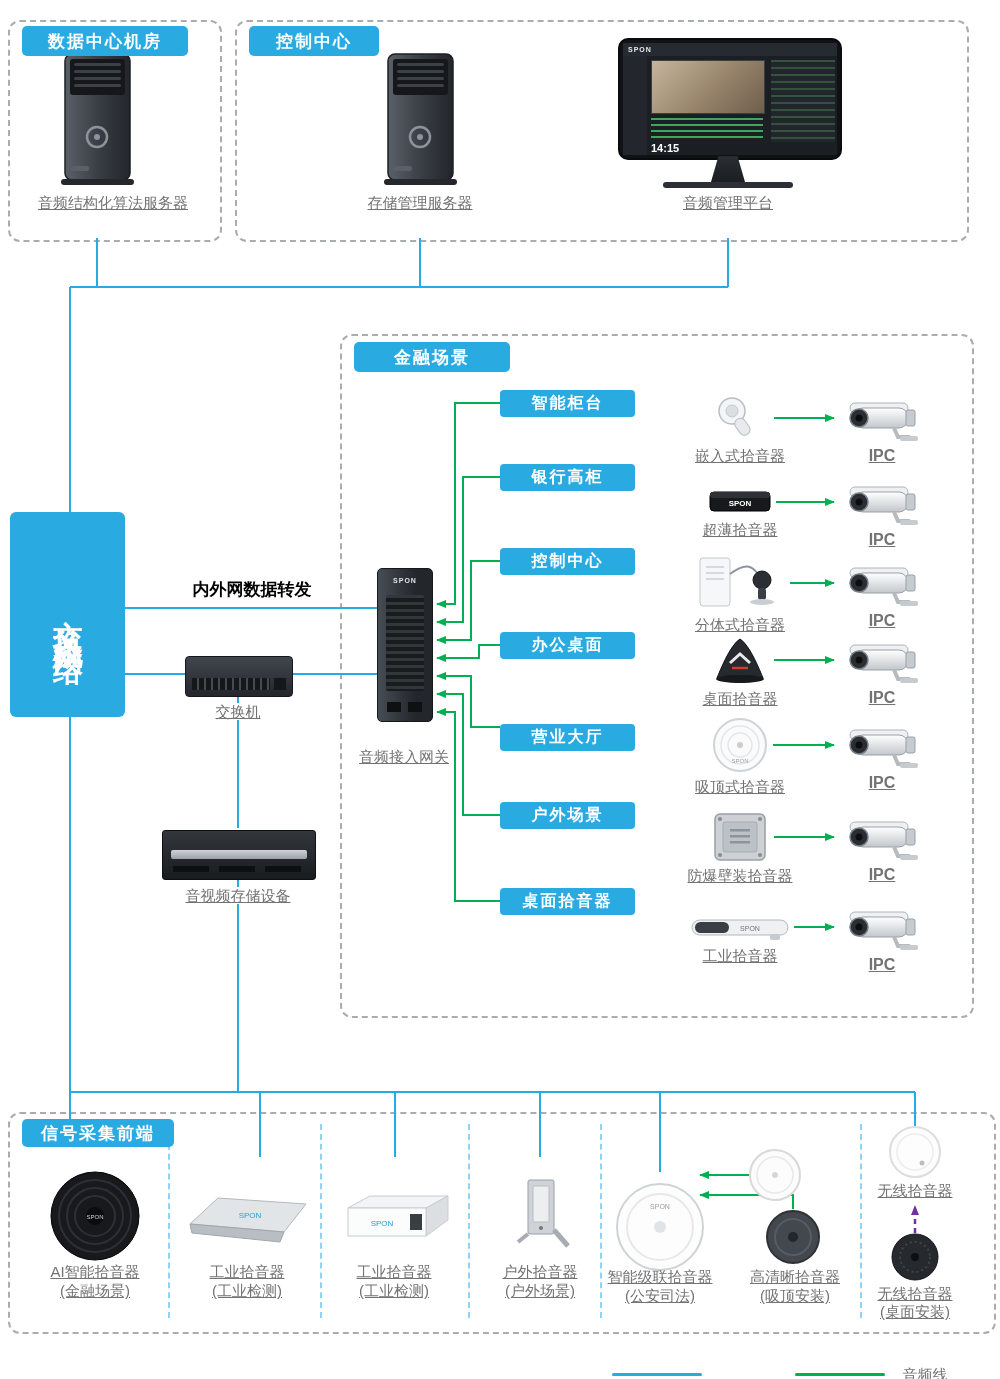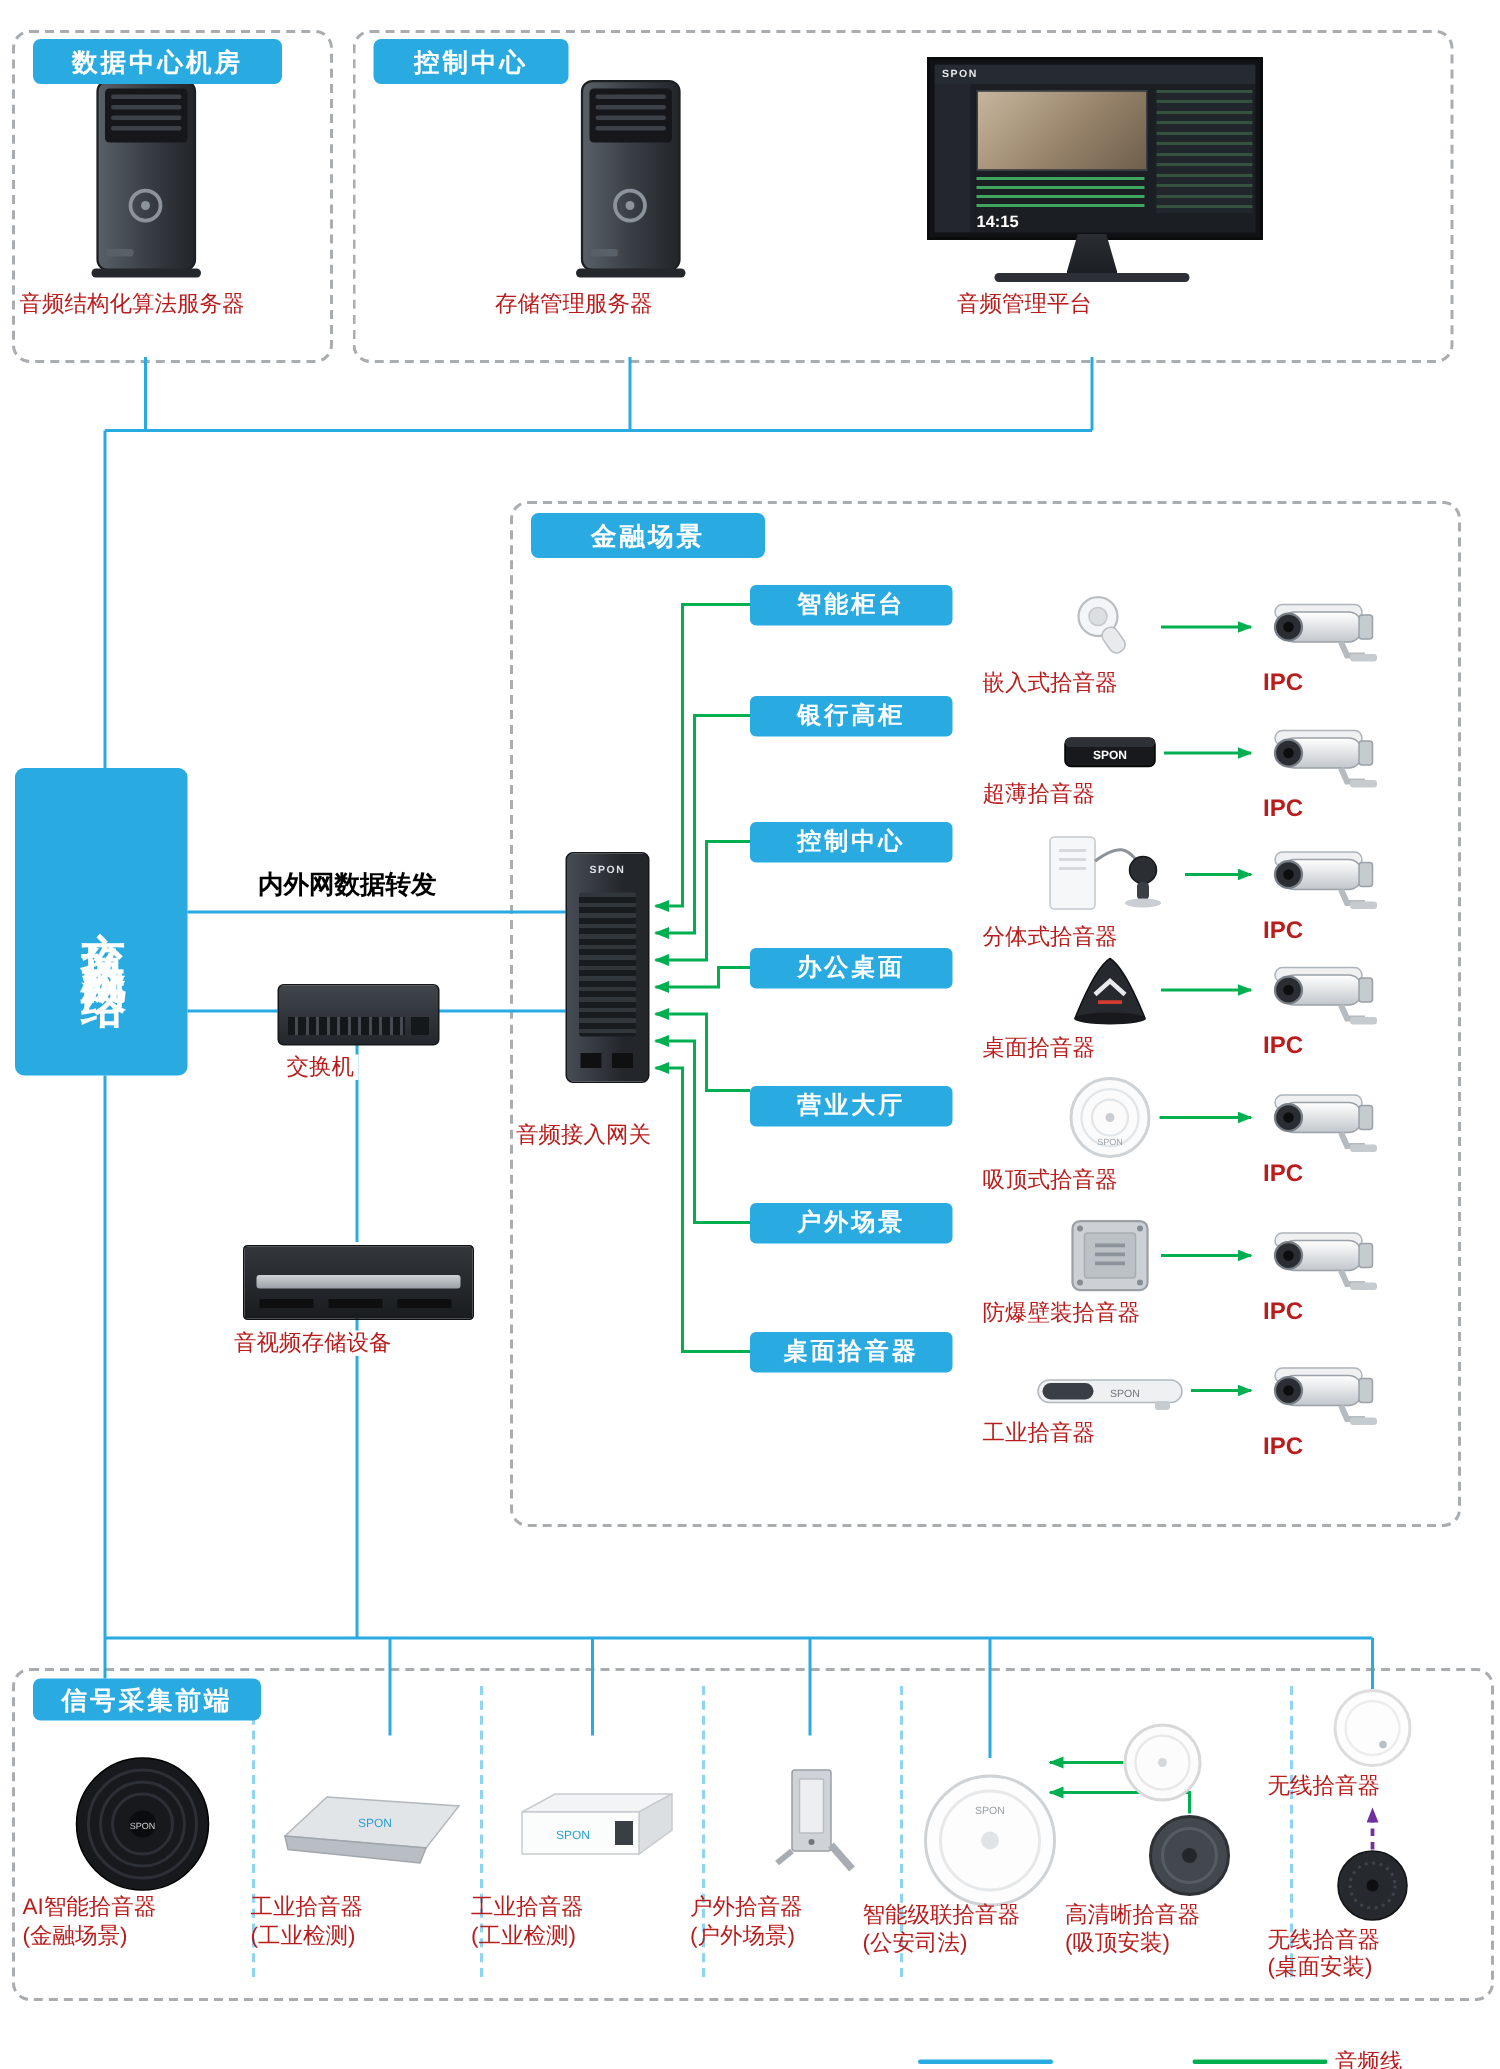--- a/index.html
+++ b/index.html
@@ -5,23 +5,23 @@
   html,body{margin:0;padding:0;background:#fff;}
   .canvas{position:relative;width:1000px;height:1379px;background:#fff;overflow:hidden;
           font-family:"Liberation Sans","DejaVu Sans",sans-serif;color:#1a1a1a;margin-top:12px;}
   .overlay{position:absolute;left:0;top:0;z-index:1;pointer-events:none;}
   .dashed-box{position:absolute;border:2px dashed #aaadb0;border-radius:12px;z-index:0;background:transparent;}
   .tab{position:absolute;z-index:3;background:#29abe2;color:#fff;font-weight:bold;font-size:17px;
        display:flex;align-items:center;justify-content:center;border-radius:5px;letter-spacing:2px;}
   .scene{position:absolute;left:500px;width:135px;height:27px;background:#29abe2;color:#fff;font-size:16px;
          font-weight:bold;display:flex;align-items:center;justify-content:center;border-radius:4px;
          letter-spacing:2px;z-index:3;}
-  .dlabel{position:absolute;font-size:15px;color:#b91c1c;z-index:3;font-weight:500;line-height:19px;}
+  .dlabel{position:absolute;font-size:15px;color:#737373;text-align:center;z-index:3;font-weight:500;line-height:19px;text-decoration:underline;}
   .ipc{font-weight:bold;font-size:16px;}
-  .boldtext{position:absolute;font-size:17px;font-weight:bold;color:#000;text-align:left;z-index:3;}
+  .boldtext{position:absolute;font-size:17px;font-weight:bold;color:#000;text-align:center;z-index:3;}
   .dev{position:absolute;z-index:2;}
   .netbox{position:absolute;left:10px;top:500px;width:115px;height:205px;background:#29abe2;border-radius:6px;
           z-index:2;display:flex;align-items:center;justify-content:center;}
   .netbox span{writing-mode:vertical-rl;text-orientation:upright;color:#fff;font-size:30px;font-weight:bold;
           letter-spacing:9px;margin-top:8px;}
   .gateway{position:absolute;left:377px;top:556px;width:54px;height:152px;z-index:2;border-radius:5px;
            background:linear-gradient(90deg,#474d54,#23262b 70%);border:1px solid #15171a;}
   .gateway:before{content:"";position:absolute;left:8px;top:26px;right:8px;bottom:30px;border-radius:2px;
            background:repeating-linear-gradient(to bottom,#32373c 0 3px,#191c1f 3px 7px);}
   .gateway:after{content:"";position:absolute;left:9px;bottom:9px;width:14px;height:10px;background:#0e1012;
@@ -34,21 +34,21 @@
            background:repeating-linear-gradient(90deg,#15181b 0 5px,#454b51 5px 7px);}
   .switchbox:after{content:"";position:absolute;right:6px;bottom:6px;width:12px;height:12px;background:#15181b;}
   .storage{position:absolute;left:162px;top:818px;width:152px;height:48px;z-index:2;border-radius:3px;
            background:linear-gradient(#33373c,#191c1f);border:1px solid #0e1012;}
   .storage:before{content:"";position:absolute;left:8px;top:19px;right:8px;height:9px;border-radius:2px;
            background:linear-gradient(#cfd3d7,#9aa0a6);}
   .storage:after{content:"";position:absolute;left:10px;top:35px;width:36px;height:6px;background:#0d0f11;
            box-shadow:46px 0 0 #0d0f11,92px 0 0 #0d0f11;}
   .monitor{position:absolute;z-index:2;}
   .mon-frame{position:absolute;left:0;top:0;width:220px;height:118px;background:#101215;
-           border:2px solid #0a0b0d;border-radius:0;}
+           border:2px solid #0a0b0d;border-radius:10px;}
   .mon-screen{position:absolute;left:3px;top:3px;right:3px;bottom:3px;background:#1b1f24;overflow:hidden;}
   .mon-topbar{position:absolute;left:0;top:0;right:0;height:13px;background:#262b31;color:#e8eaec;
            font-size:7px;line-height:13px;padding-left:5px;font-weight:bold;letter-spacing:1px;}
   .mon-side{position:absolute;left:0;top:13px;bottom:0;width:24px;background:#23272d;}
   .mon-photo{position:absolute;left:28px;top:17px;width:112px;height:52px;border:1px solid #3a3f45;
            background:linear-gradient(135deg,#c6b59d,#97836a 55%,#6e5f4c);}
   .mon-rows{position:absolute;left:28px;top:75px;width:112px;height:24px;
            background:repeating-linear-gradient(to bottom,#3ea75d 0 2px,transparent 2px 6px);}
   .mon-right{position:absolute;right:2px;top:17px;width:64px;height:82px;
            background:repeating-linear-gradient(to bottom,#35523e 0 2px,#20262c 2px 7px);}

